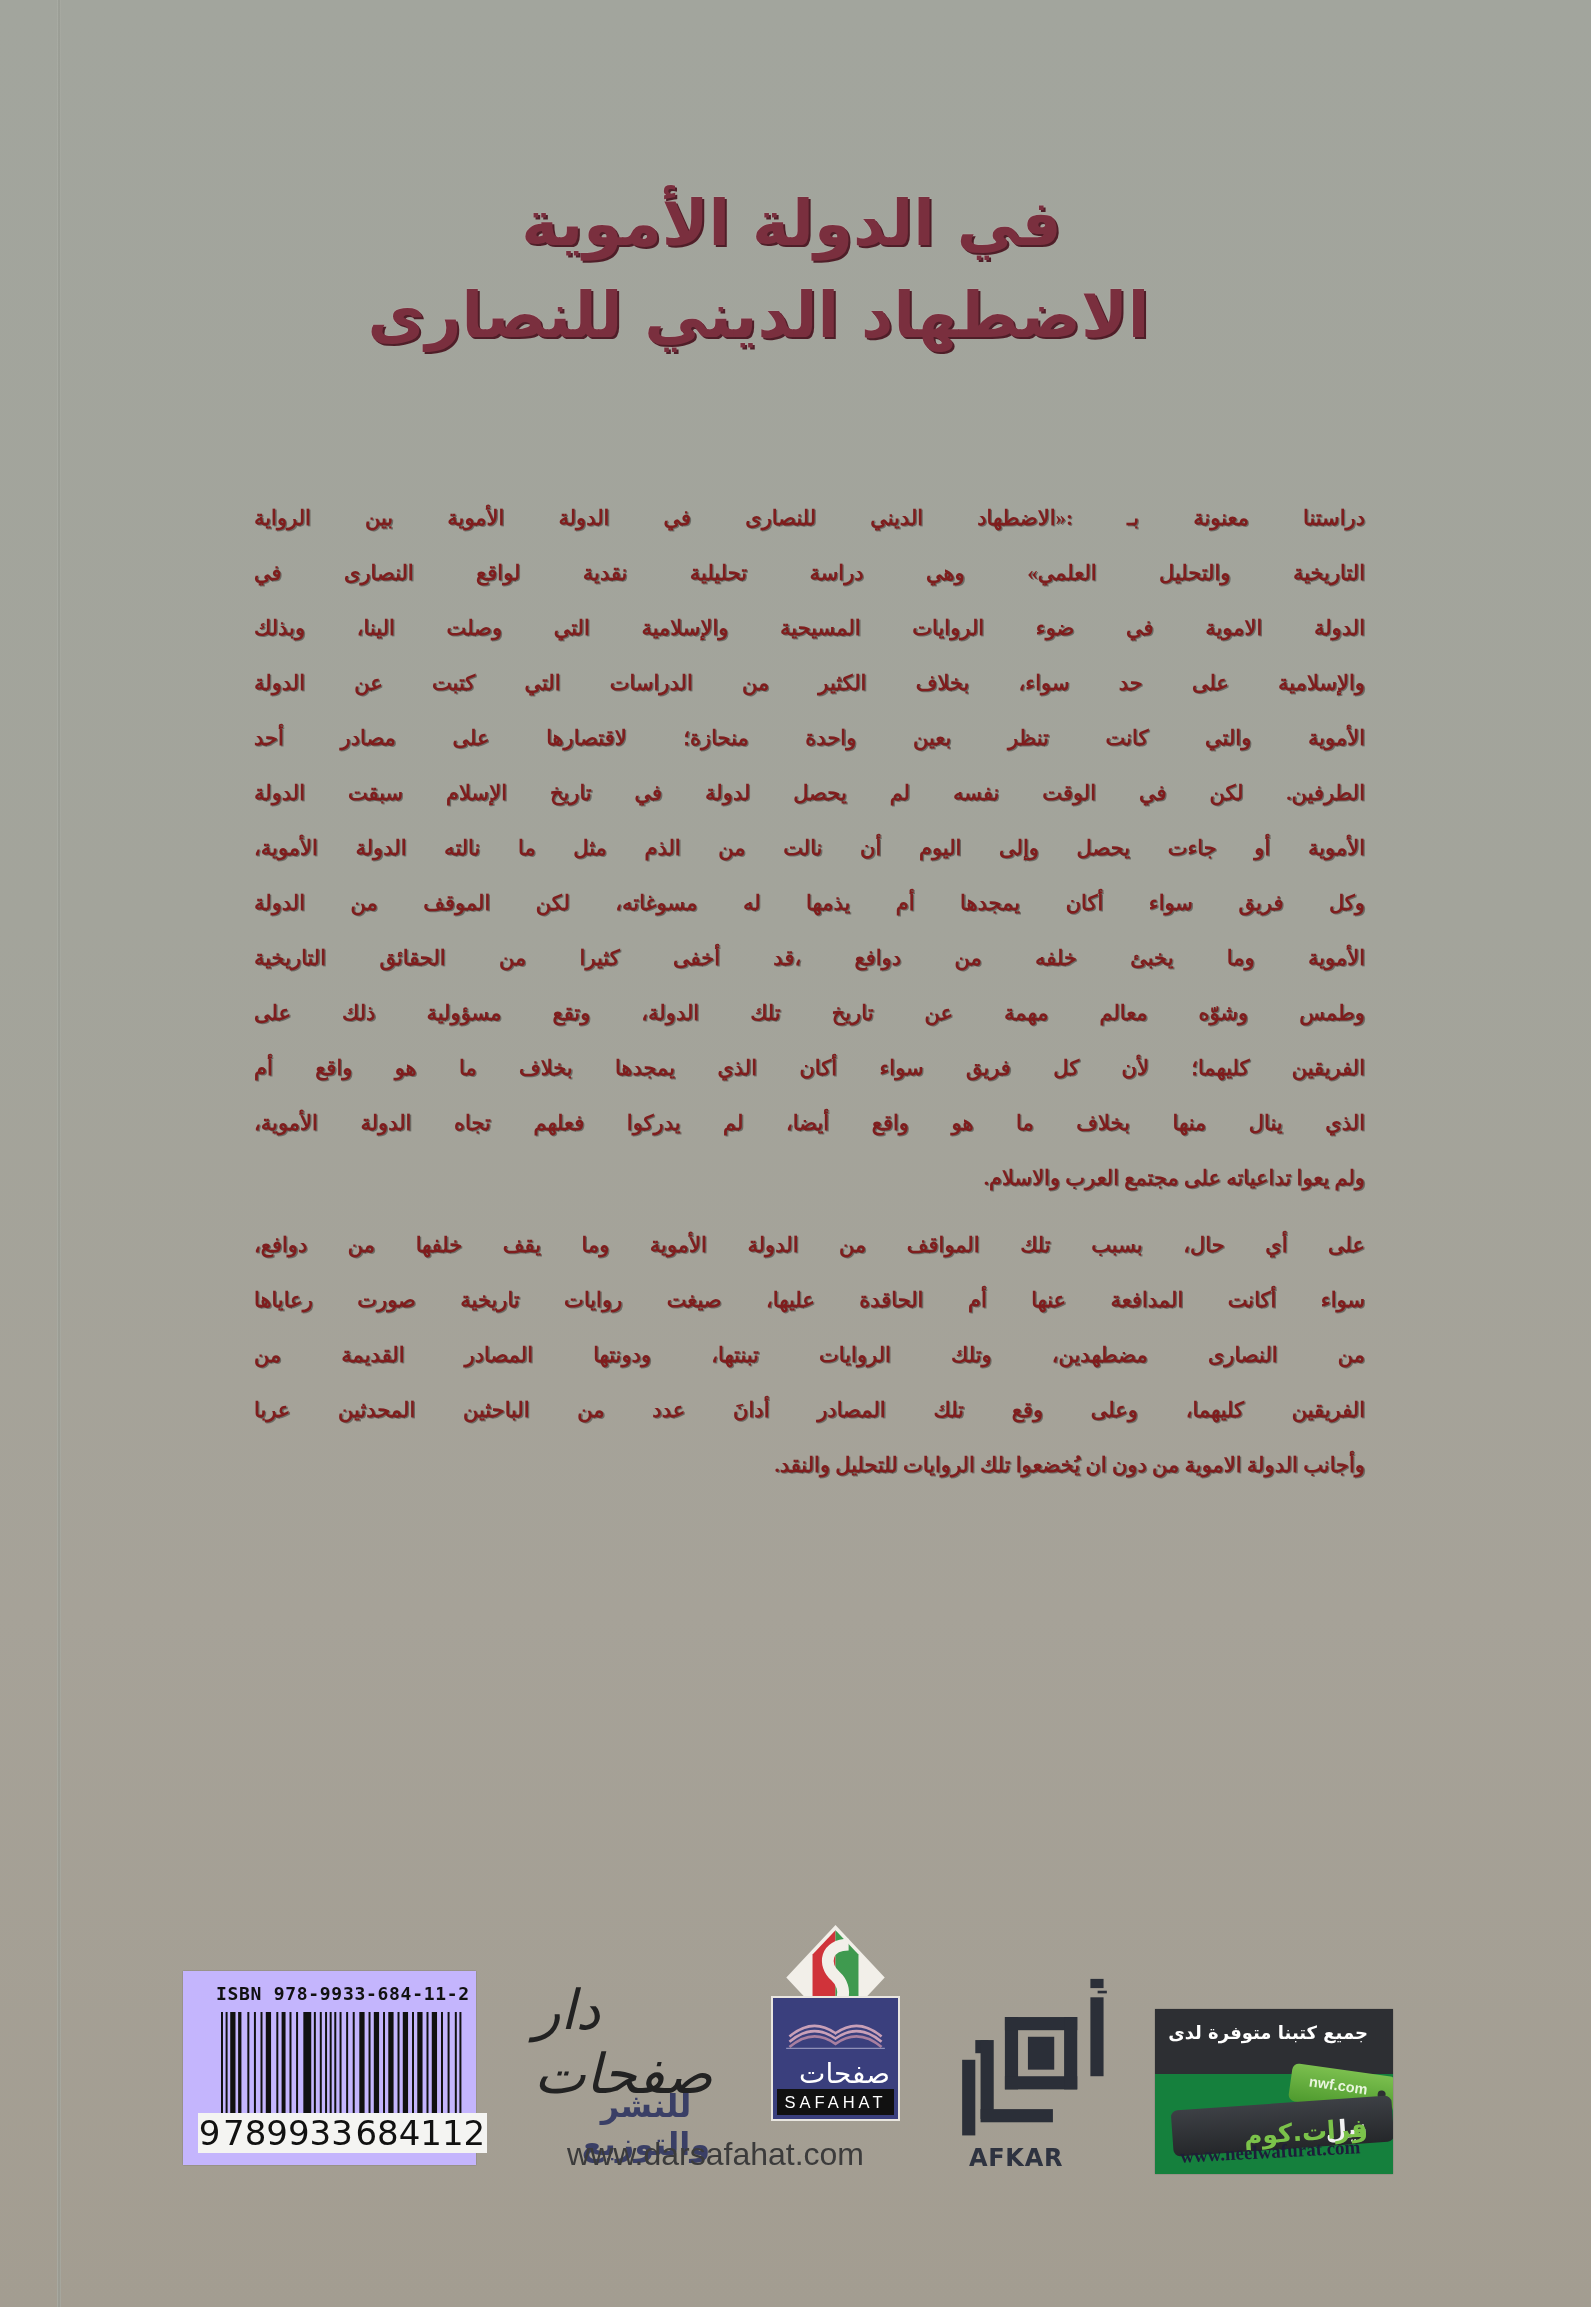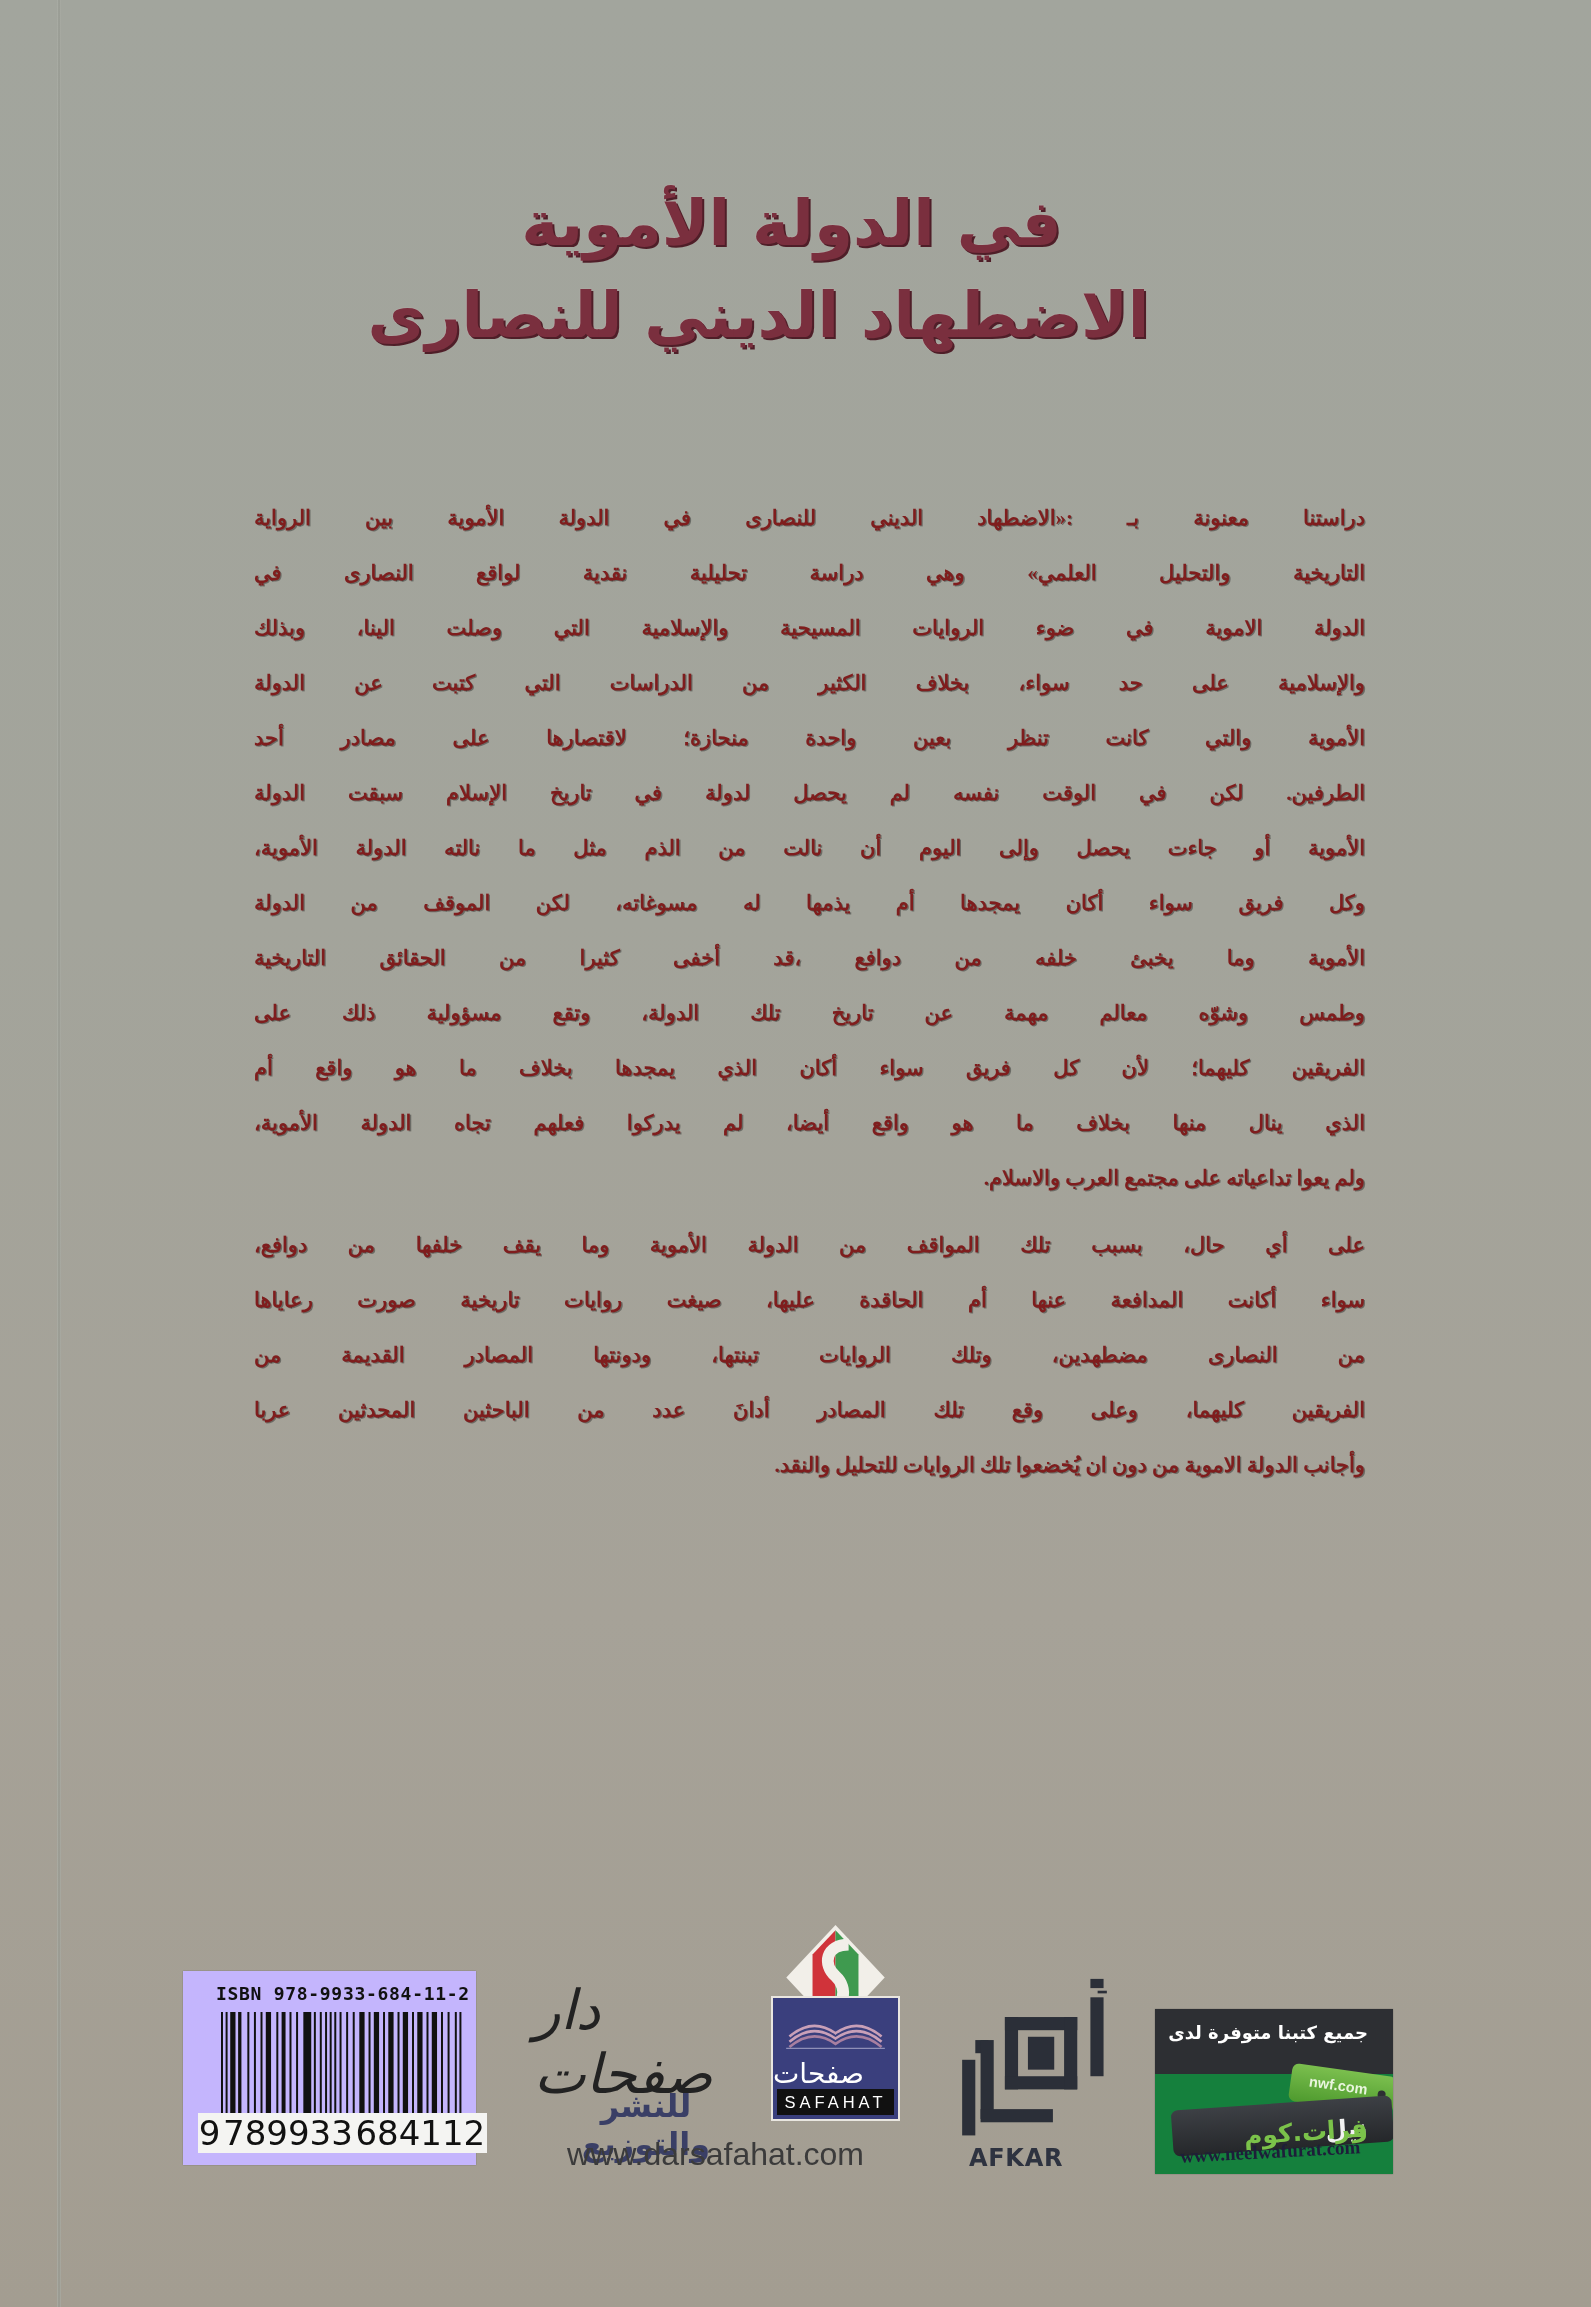--- a/index.html
+++ b/index.html
@@ -75,21 +75,21 @@
       position: absolute; left: 0; top: 224px; width: 389px;
       font-family: "Liberation Sans", sans-serif; font-size: 32px; color: #3b3b3b;
       text-align: center;
     }
     .safahat-logo { position: absolute; left: 250px; top: 13px; width: 129px; height: 198px; }
     .safahat-panel {
       position: absolute; left: 0; top: 71px; width: 129px; height: 125px;
       background: #3a3f7d; border: 2px solid #e9e6e0; box-sizing: border-box;
     }
     .safahat-ar {
-      position: absolute; left: 0; right: 8px; top: 59px; text-align: left;
+      position: absolute; left: 0; right: 8px; top: 59px; text-align: right;
       color: #fff; font-family: "DejaVu Sans", sans-serif; font-size: 28px; direction: rtl;
     }
     .safahat-en {
       position: absolute; left: 4px; right: 4px; bottom: 4px; height: 26px;
       background: #111; color: #fff; text-align: center;
       font-family: "Liberation Sans", sans-serif; font-size: 16.5px; letter-spacing: 4px; line-height: 26px;
     }
     .safahat-diamond { position: absolute; left: 14.5px; top: 0; width: 99px; height: 105px; }
 
     

